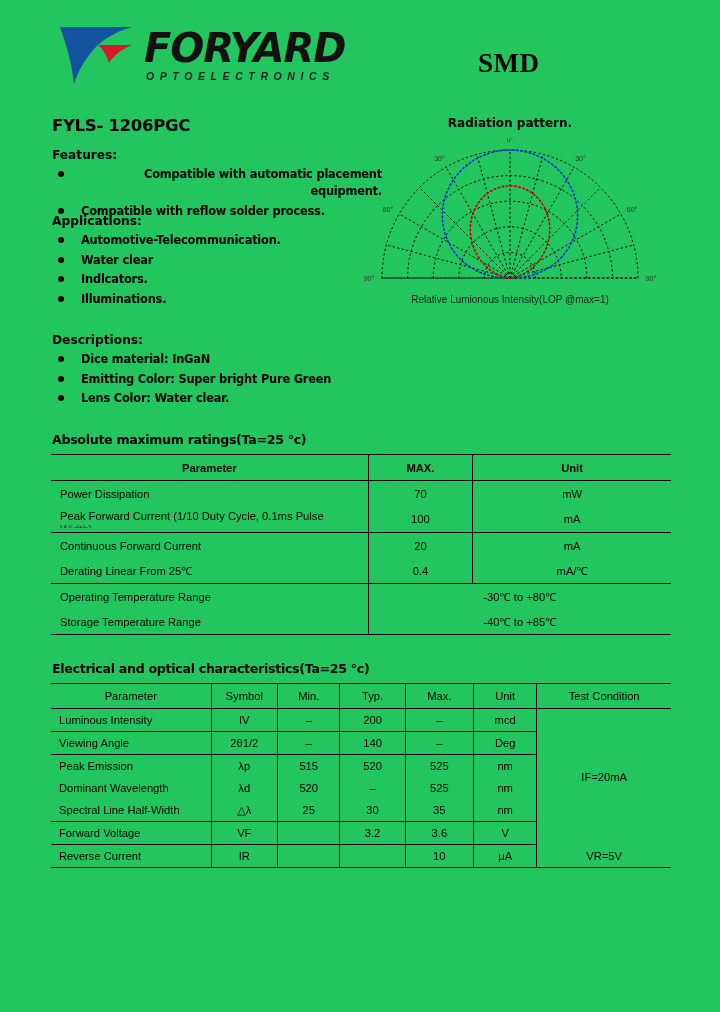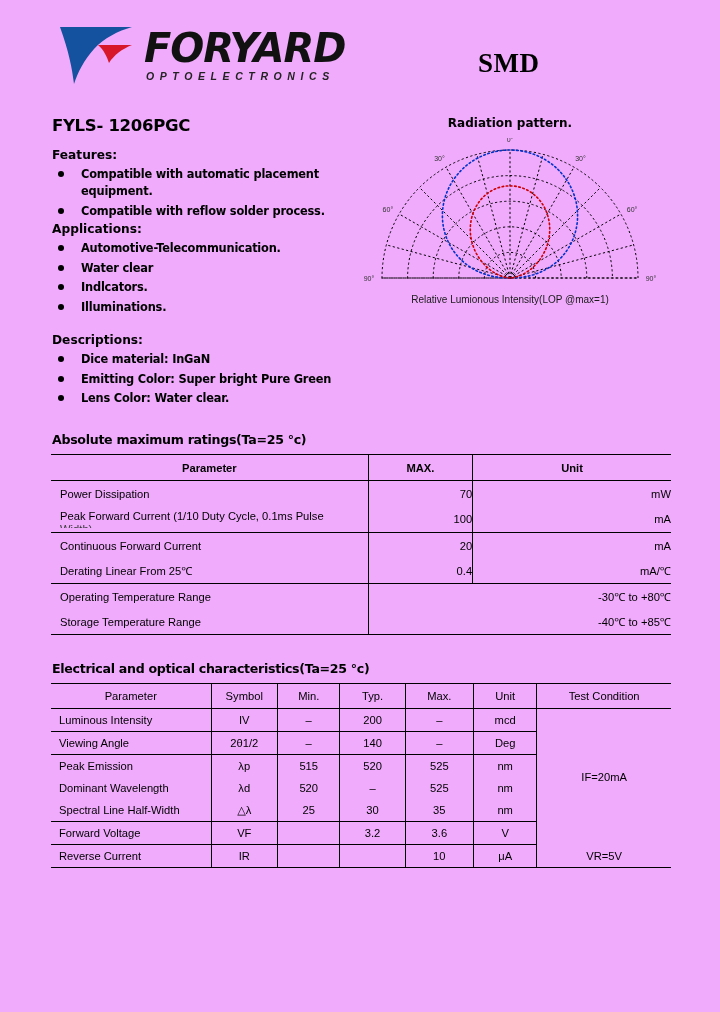--- a/index.html
+++ b/index.html
@@ -14,21 +14,21 @@
     font-family: "Liberation Sans", sans-serif;
     color: #000000;
     overflow: hidden;
   }
 
   .page {
     position: absolute;
     left: 0; top: 0;
     width: 720px;
     height: 1012px;
-    background: #f0abfc;
+    background: #22c55e;
   }
 
   
   .header {
     position: absolute;
     left: 0; top: 0;
     width: 720px;
     height: 105px;
   }
   .logo-wrap {
@@ -98,20 +98,21 @@
   .block-title {
     font-family: "DejaVu Sans", sans-serif;
     font-size: 12.2px;
     font-weight: bold;
     margin-bottom: 4px;
   }
   .bullet-row {
     display: flex;
     align-items: baseline;
     margin-bottom: 2.5px;
+    text-align: right;
   }
   .bullet-dot {
     display: inline-block;
     width: 6px; height: 6px;
     border-radius: 50%;
     background: #000;
     margin-left: 6px;
     margin-right: 17px;
     flex: 0 0 auto;
     position: relative;
@@ -119,21 +120,21 @@
   }
   .bullet-text {
     font-family: "DejaVu Sans", sans-serif;
     font-size: 11.4px;
     font-weight: bold;
     letter-spacing: -0.2px;
     line-height: 17px;
   }
 
   #features-block { top: 148px; }
-  #applications-block { top: 222px; }
+  #applications-block { top: 214px; }
   #descriptions-block { top: 333px; }
 
   
   .radiation {
     position: absolute;
     left: 340px;
     top: 116px;
     width: 340px;
     height: 200px;
   }
@@ -201,21 +202,21 @@
     text-align: center;
     font-weight: bold;
     font-size: 11.4px;
   }
   .param-cell {
     text-align: left;
     padding-left: 9px !important;
     white-space: nowrap;
     overflow: hidden;
   }
-  .num-cell { text-align: right; }
+  .num-cell { text-align: center; }
 
   .clip-line {
     display: block;
     height: 5px;
     overflow: hidden;
     font-size: 11.2px;
     line-height: 13px;
     color: #3a3a3a;
     margin-top: 1px;
   }

